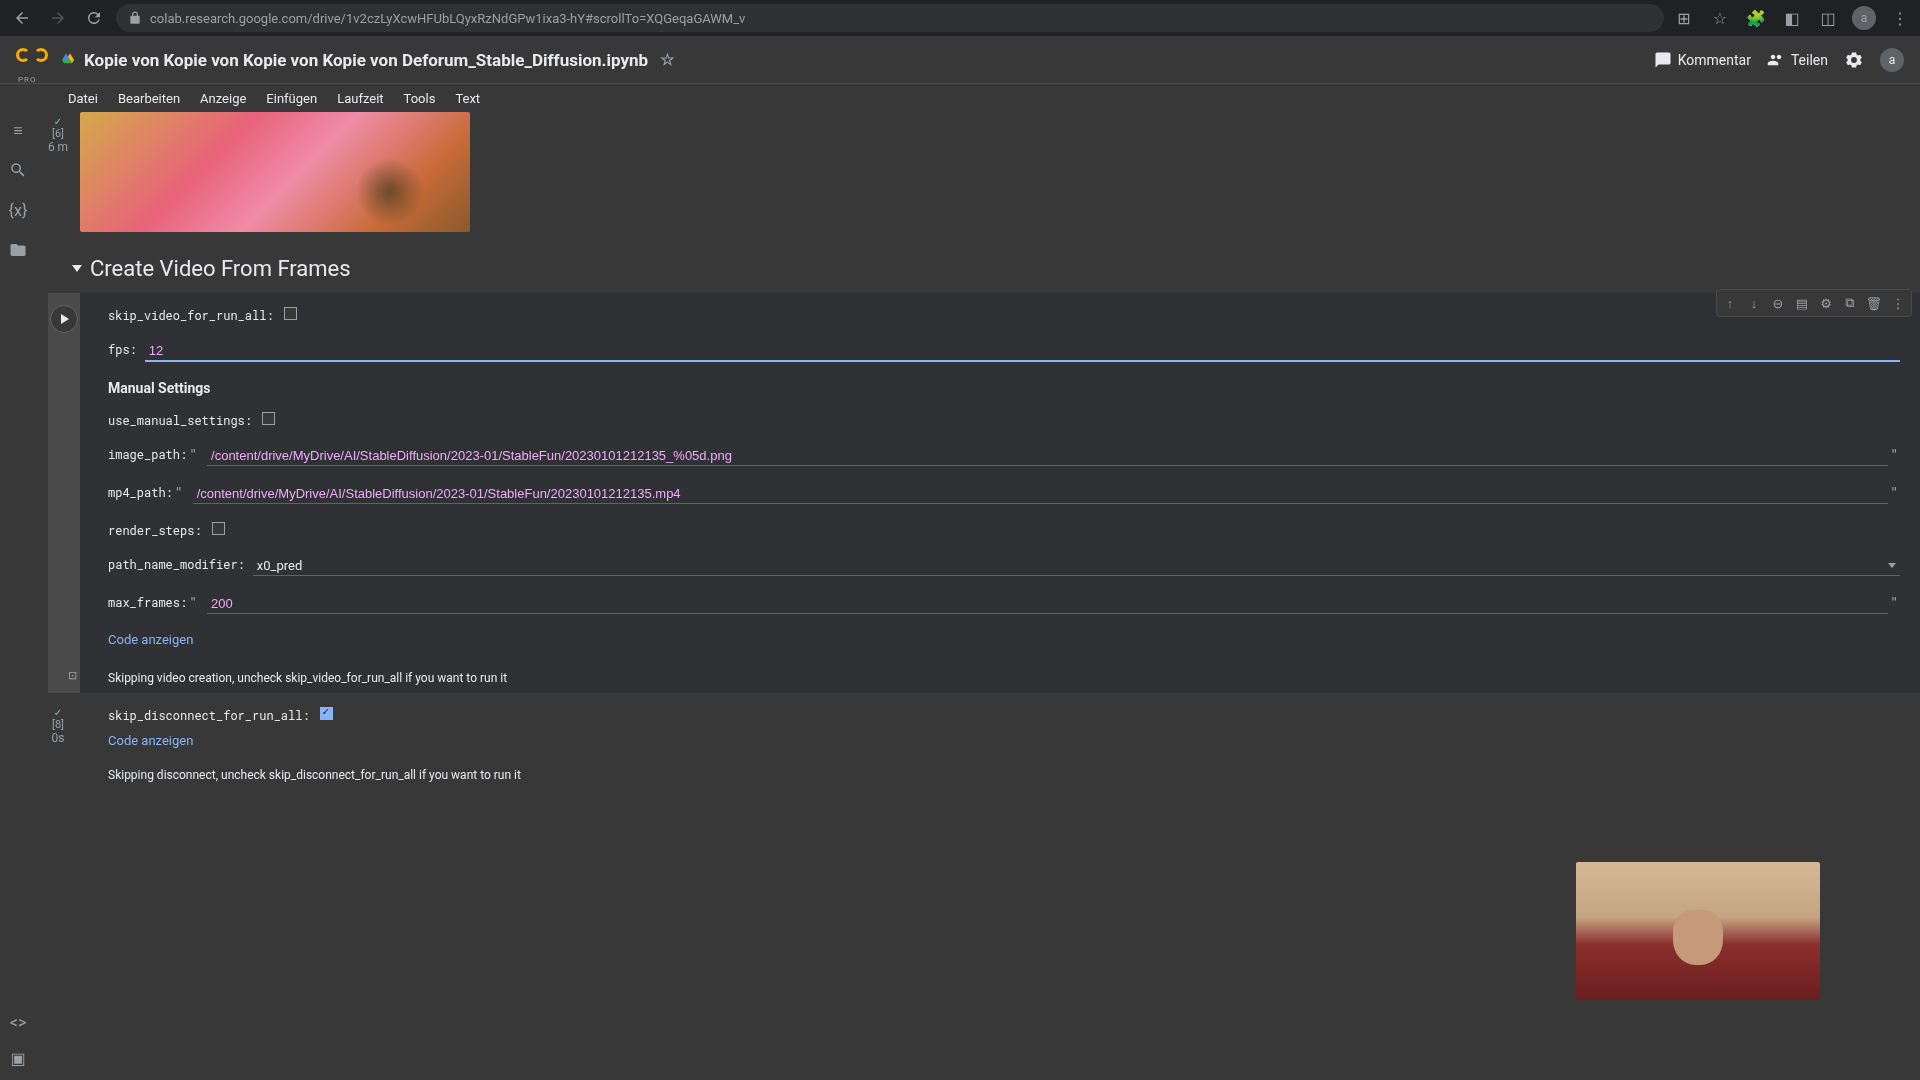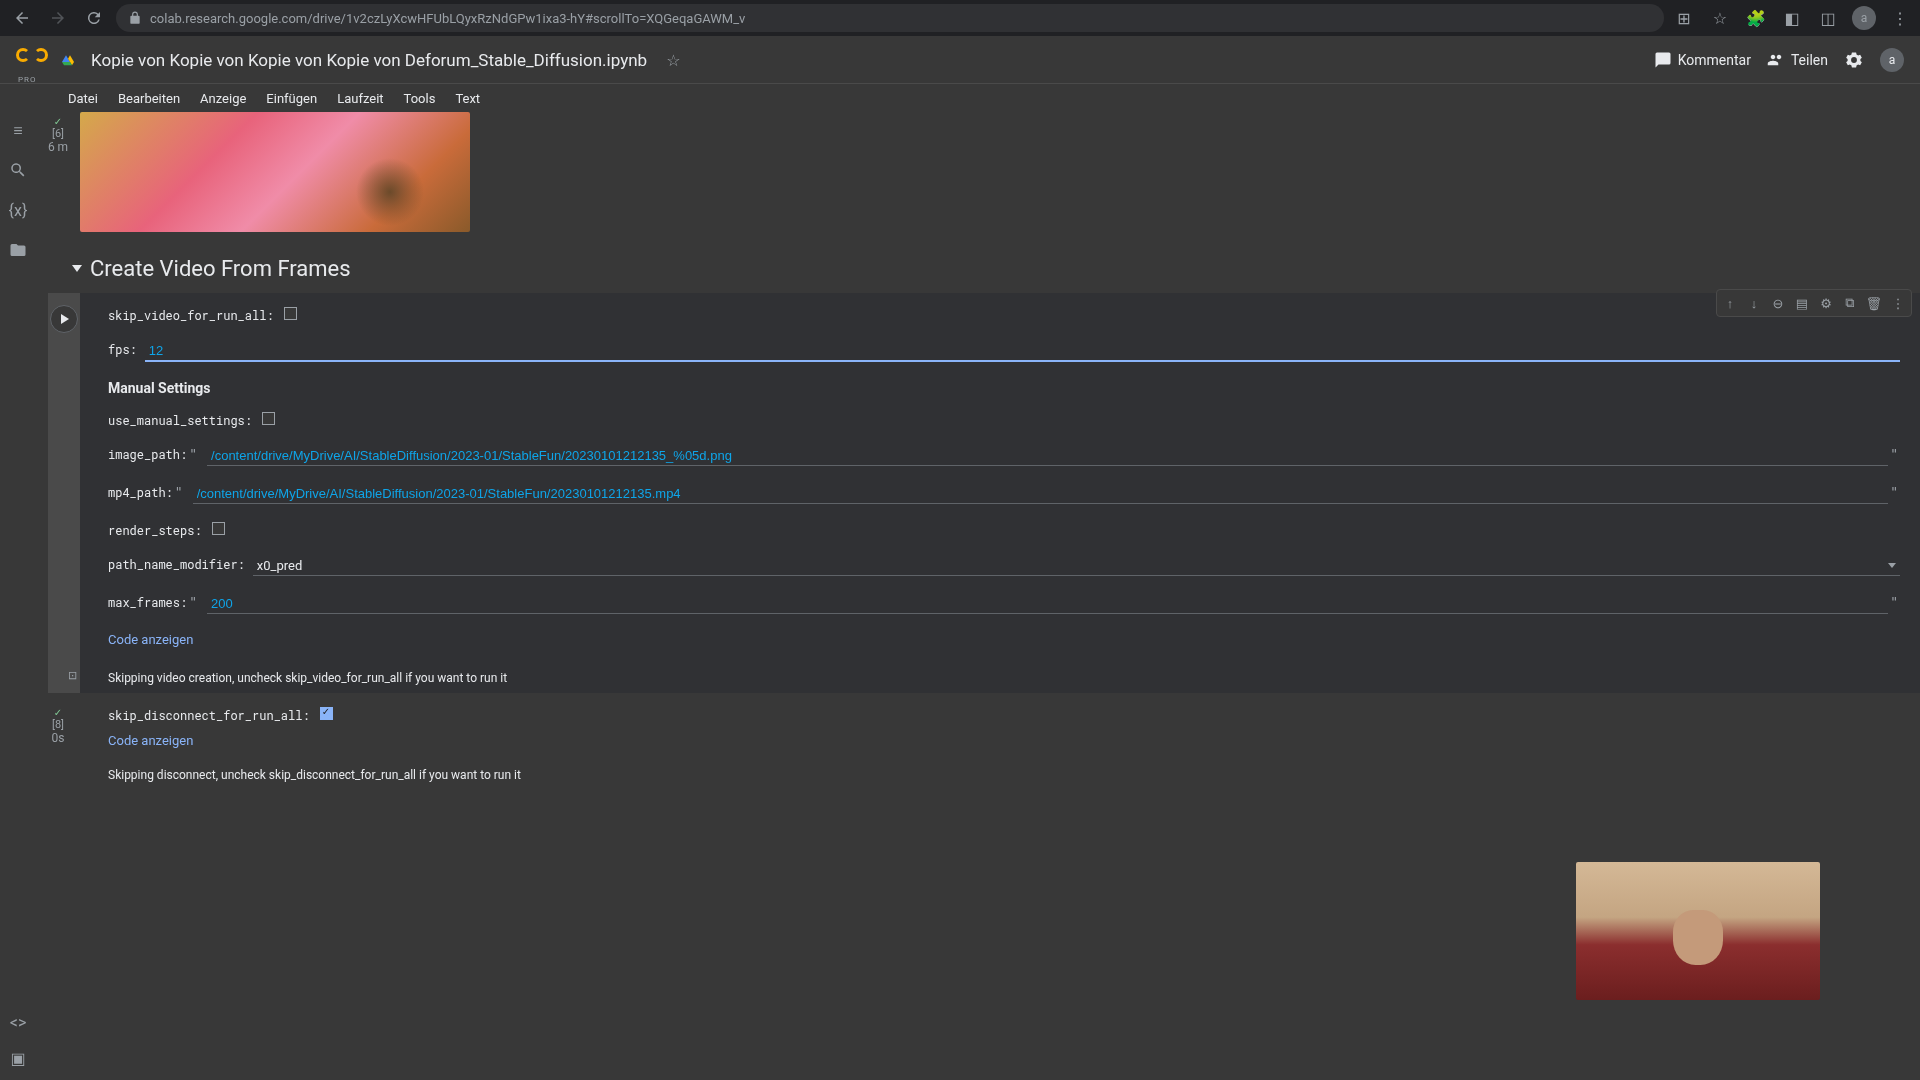--- a/index.html
+++ b/index.html
@@ -14,21 +14,21 @@
 .browser-right { display: flex; gap: 12px; align-items: center; color: #9aa0a6; }
 .browser-right .icon-btn { width: 24px; height: 24px; display: flex; align-items: center; justify-content: center; }
 .avatar-circle { width: 24px; height: 24px; border-radius: 50%; background: #5f6368; display: flex; align-items: center; justify-content: center; font-size: 12px; }
 
 
 .colab-header { background: #383838; height: 48px; display: flex; align-items: center; padding: 0 16px; border-bottom: 1px solid #4a4a4a; }
 .colab-logo { width: 32px; height: 32px; position: relative; margin-right: 12px; }
 .colab-logo .c1 { position: absolute; width: 14px; height: 14px; border: 3px solid #f9ab00; border-radius: 50%; border-right-color: transparent; left: 0; top: 4px; }
 .colab-logo .c2 { position: absolute; width: 14px; height: 14px; border: 3px solid #f9ab00; border-radius: 50%; border-left-color: transparent; right: 0; top: 4px; }
 .pro-badge { position: absolute; bottom: -8px; left: 2px; font-size: 8px; color: #9aa0a6; letter-spacing: 1px; }
-.doc-title-area { display: flex; align-items: flex-end; gap: 15px; }
+.doc-title-area { display: flex; align-items: center; gap: 8px; font-weight: bold; }
 .drive-icon { width: 16px; height: 16px; }
 .doc-title { font-size: 17px; color: #e8eaed; }
 .star-btn { color: #9aa0a6; margin-left: 4px; }
 .header-right { margin-left: auto; display: flex; align-items: center; gap: 16px; color: #e8eaed; font-size: 14px; }
 .header-btn { display: flex; align-items: center; gap: 6px; cursor: pointer; }
 
 
 .menu-bar { background: #383838; height: 28px; display: flex; align-items: center; padding-left: 60px; gap: 4px; font-size: 13px; color: #e8eaed; }
 .menu-item { padding: 4px 8px; cursor: pointer; }
 
@@ -72,21 +72,21 @@
 
 .cell-toolbar { position: absolute; right: 8px; top: -4px; display: flex; gap: 2px; background: #383838; border: 1px solid #4a4a4a; border-radius: 4px; padding: 2px; }
 .cell-tool { width: 22px; height: 22px; display: flex; align-items: center; justify-content: center; color: #9aa0a6; cursor: pointer; font-size: 13px; }
 
 .form-body { padding: 14px 20px 14px 60px; }
 .form-row { display: flex; align-items: flex-start; margin-bottom: 18px; font-size: 13px; }
 .form-label { font-family: 'Roboto Mono', monospace; font-size: 12px; color: #e8eaed; }
 .form-checkbox { width: 13px; height: 13px; border: 1.5px solid #9aa0a6; margin-left: 10px; background: #383838; cursor: pointer; }
 .form-checkbox.checked { background: #8ab4f8; border-color: #8ab4f8; position: relative; }
 .form-checkbox.checked::after { content: '✓'; position: absolute; color: #202124; font-size: 10px; left: 1px; top: -2px; }
-.form-input { background: transparent; border: none; border-bottom: 1px solid #5f6368; color: #0ea5e9; font-size: 13px; padding: 2px 4px; margin-left: 8px; outline: none; font-family: Arial; }
+.form-input { background: transparent; border: none; border-bottom: 1px solid #5f6368; color: #f0abfc; font-size: 13px; padding: 2px 4px; margin-left: 8px; outline: none; font-family: Arial; }
 .form-input.active { border-bottom: 2px solid #8ab4f8; }
 .form-input.wide { flex: 1; }
 .quote { color: #9aa0a6; font-family: monospace; margin: 0 2px; }
 .subheading { font-size: 14px; font-weight: 700; color: #e8eaed; margin: 8px 0 16px 0; }
 .dropdown-field { flex: 1; display: flex; align-items: center; border-bottom: 1px solid #5f6368; padding: 2px 4px; margin-left: 8px; }
 .dropdown-arrow { margin-left: auto; width: 0; height: 0; border-left: 4px solid transparent; border-right: 4px solid transparent; border-top: 5px solid #9aa0a6; }
 .code-link { color: #8ab4f8; font-size: 13px; cursor: pointer; margin-top: 4px; }
 
 .output-row { padding: 8px 20px 8px 60px; font-family: 'Roboto Mono', monospace; font-size: 12px; color: #e8eaed; position: relative; }
 .output-icon { position: absolute; left: 20px; top: 8px; color: #9aa0a6; font-size: 11px; }

